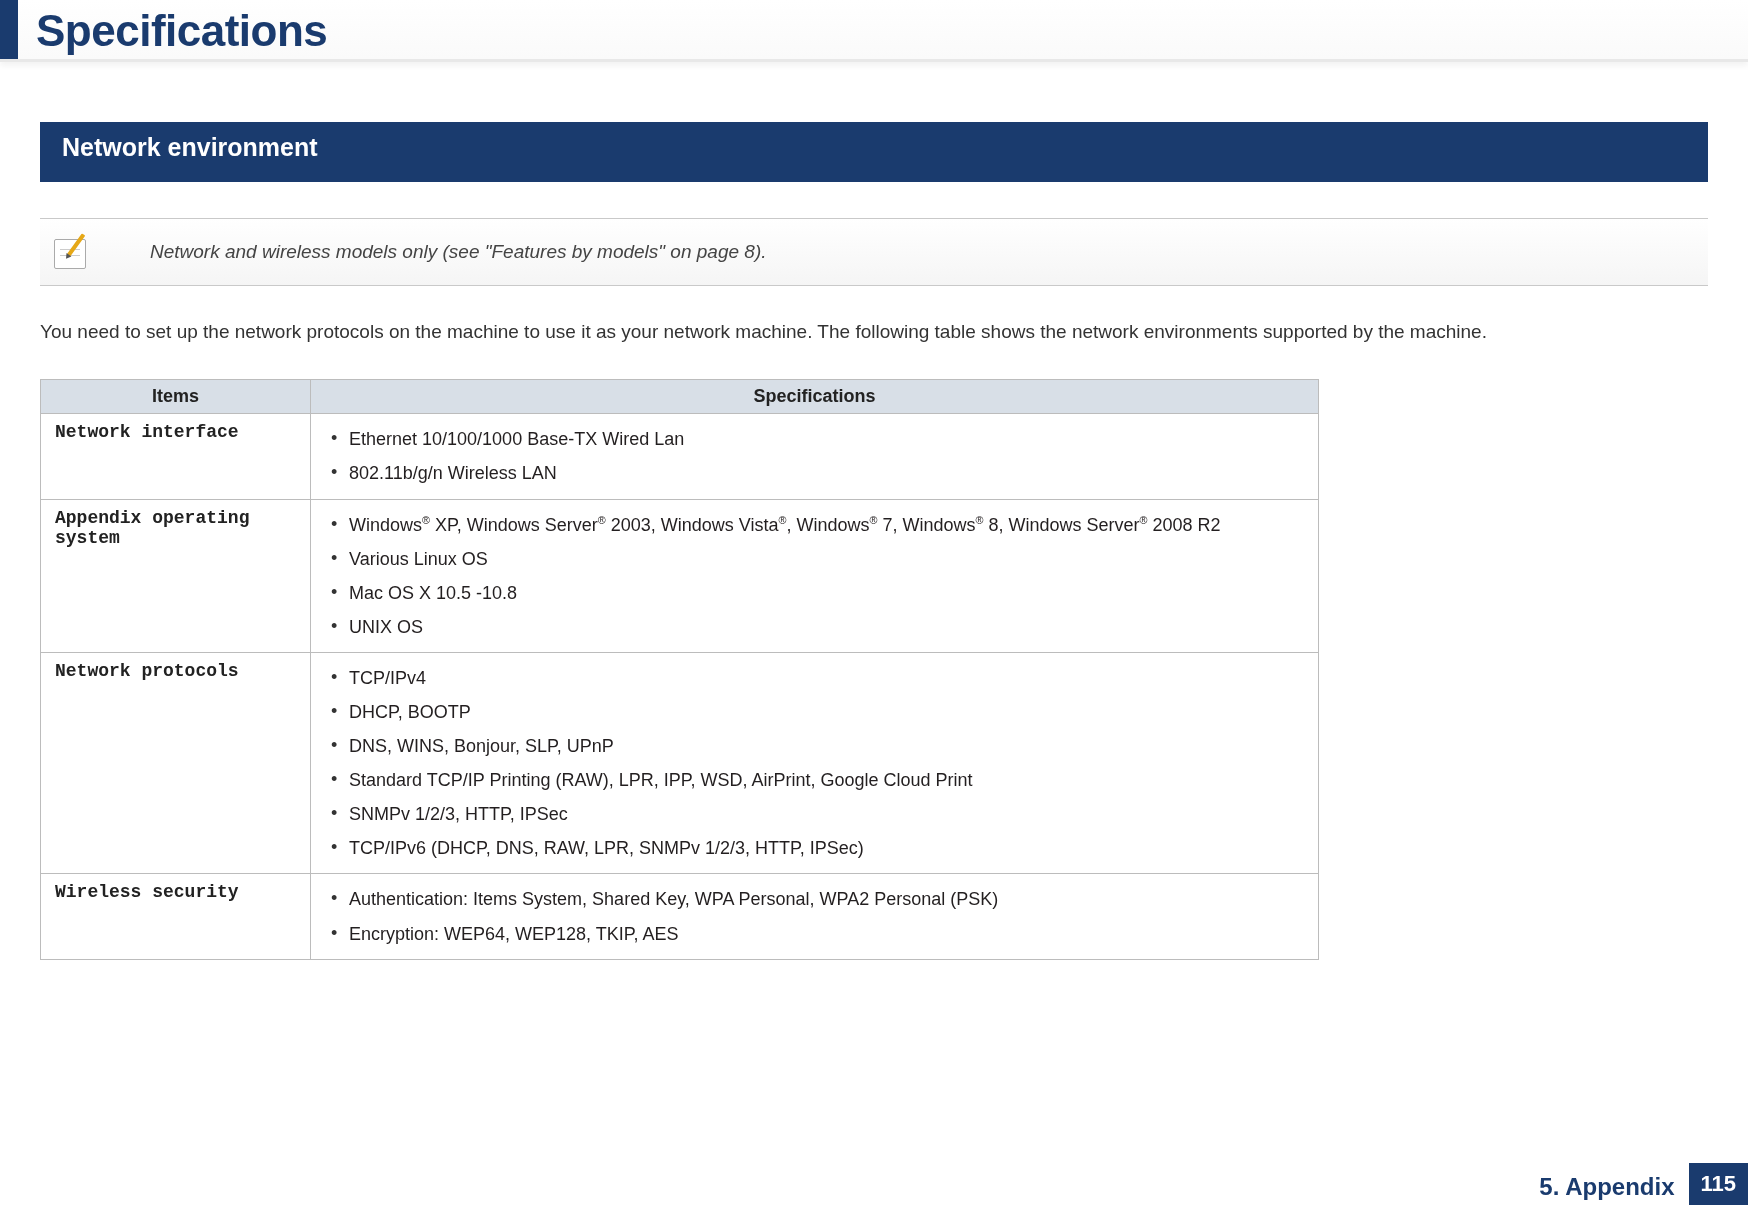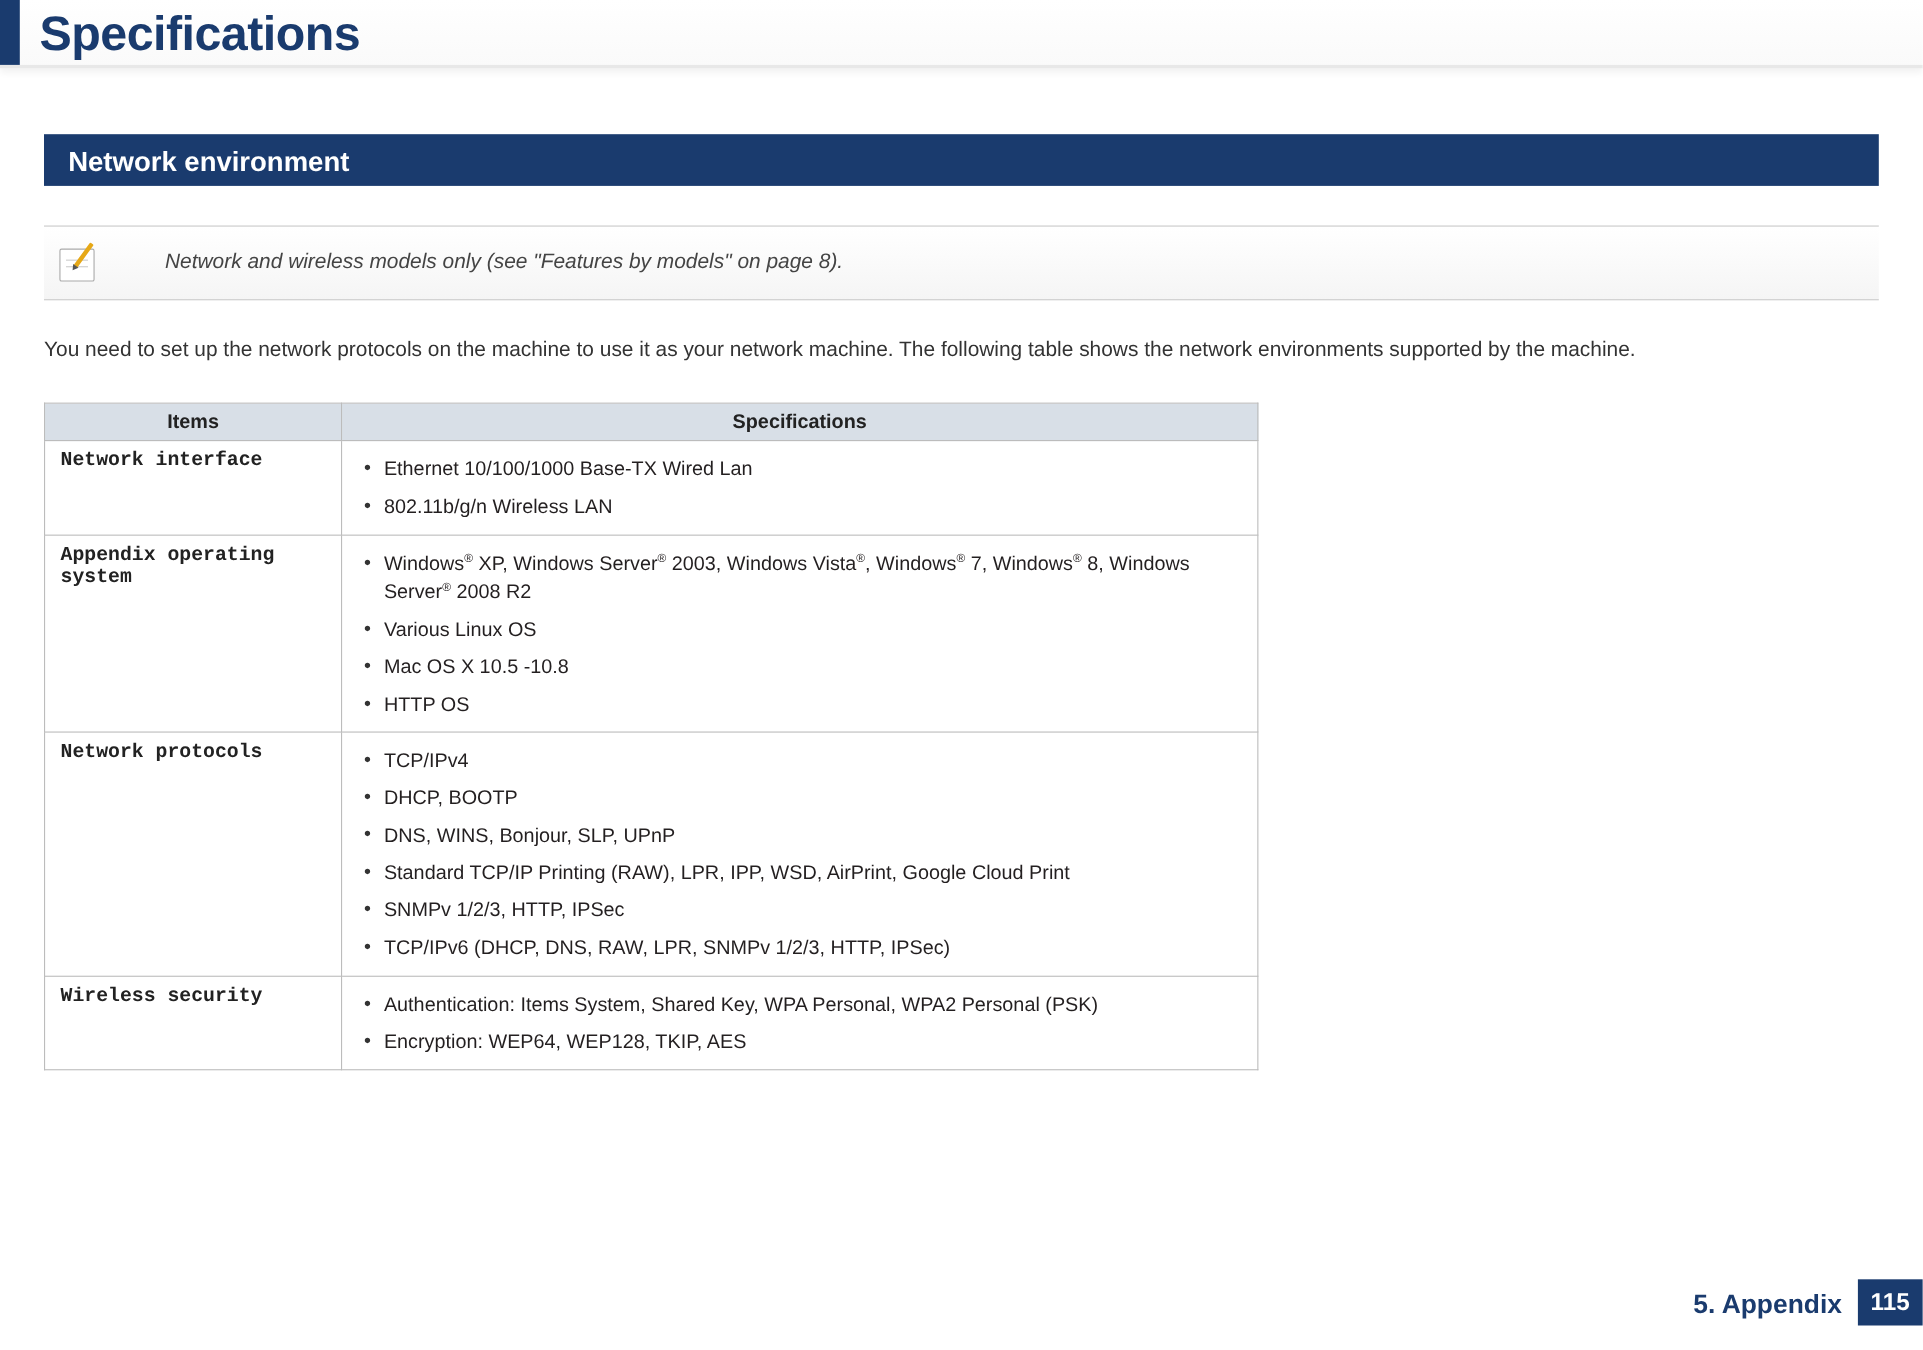--- a/index.html
+++ b/index.html
@@ -31,21 +31,21 @@
     letter-spacing: -0.5px;
   }
   .content {
     padding: 60px 40px 0 40px;
   }
   .section-header {
     background: #1a3b6e;
     color: #fff;
     font-size: 25px;
     font-weight: 700;
-    padding: 11px 22px 7px 22px;
+    padding: 11px 22px 20px 22px;
     margin-bottom: 36px;
   }
   .note-box {
     display: flex;
     align-items: center;
     border-top: 1px solid #c9c9c9;
     border-bottom: 1px solid #c9c9c9;
     padding: 14px 10px;
     margin-bottom: 30px;
     background: linear-gradient(#ffffff, #f5f5f5);
@@ -97,21 +97,21 @@
     font-style: italic;
     color: #444;
   }
   .intro-para {
     font-size: 19px;
     line-height: 1.65;
     margin-bottom: 32px;
     color: #333;
   }
   table.spec {
-    width: 1104px;
+    width: 1279px;
     border-collapse: collapse;
     font-size: 18px;
   }
   table.spec th {
     background: #d8dfe7;
     text-align: center;
     font-weight: 700;
     padding: 6px 10px;
     border: 1px solid #bcbcbc;
     color: #222;
@@ -207,21 +207,21 @@
             </ul>
           </td>
         </tr>
         <tr>
           <td class="item">Appendix operating system</td>
           <td>
             <ul class="spec-list">
               <li>Windows<sup>®</sup> XP, Windows Server<sup>®</sup> 2003, Windows Vista<sup>®</sup>, Windows<sup>®</sup> 7, Windows<sup>®</sup> 8, Windows Server<sup>®</sup> 2008 R2</li>
               <li>Various Linux OS</li>
               <li>Mac OS X 10.5 -10.8</li>
-              <li>HTTP OS</li>
+              <li>UNIX OS</li>
             </ul>
           </td>
         </tr>
         <tr>
           <td class="item">Network protocols</td>
           <td>
             <ul class="spec-list">
               <li>TCP/IPv4</li>
               <li>DHCP, BOOTP</li>
               <li>DNS, WINS, Bonjour, SLP, UPnP</li>

